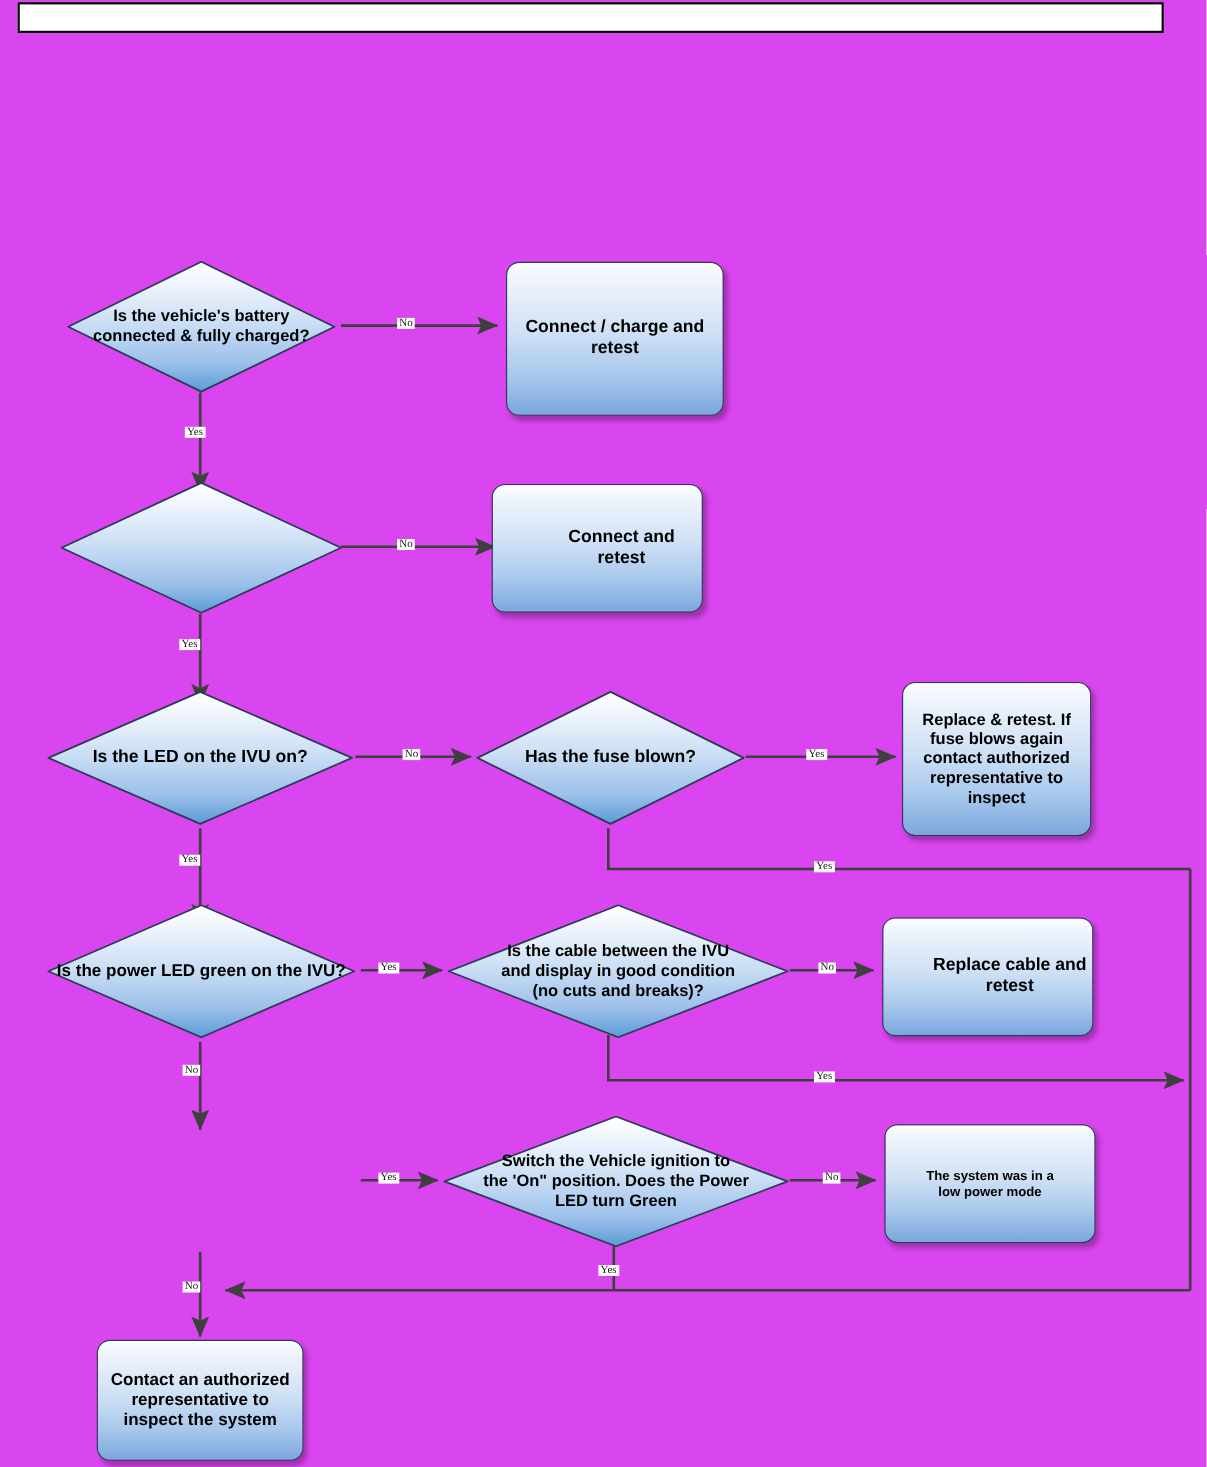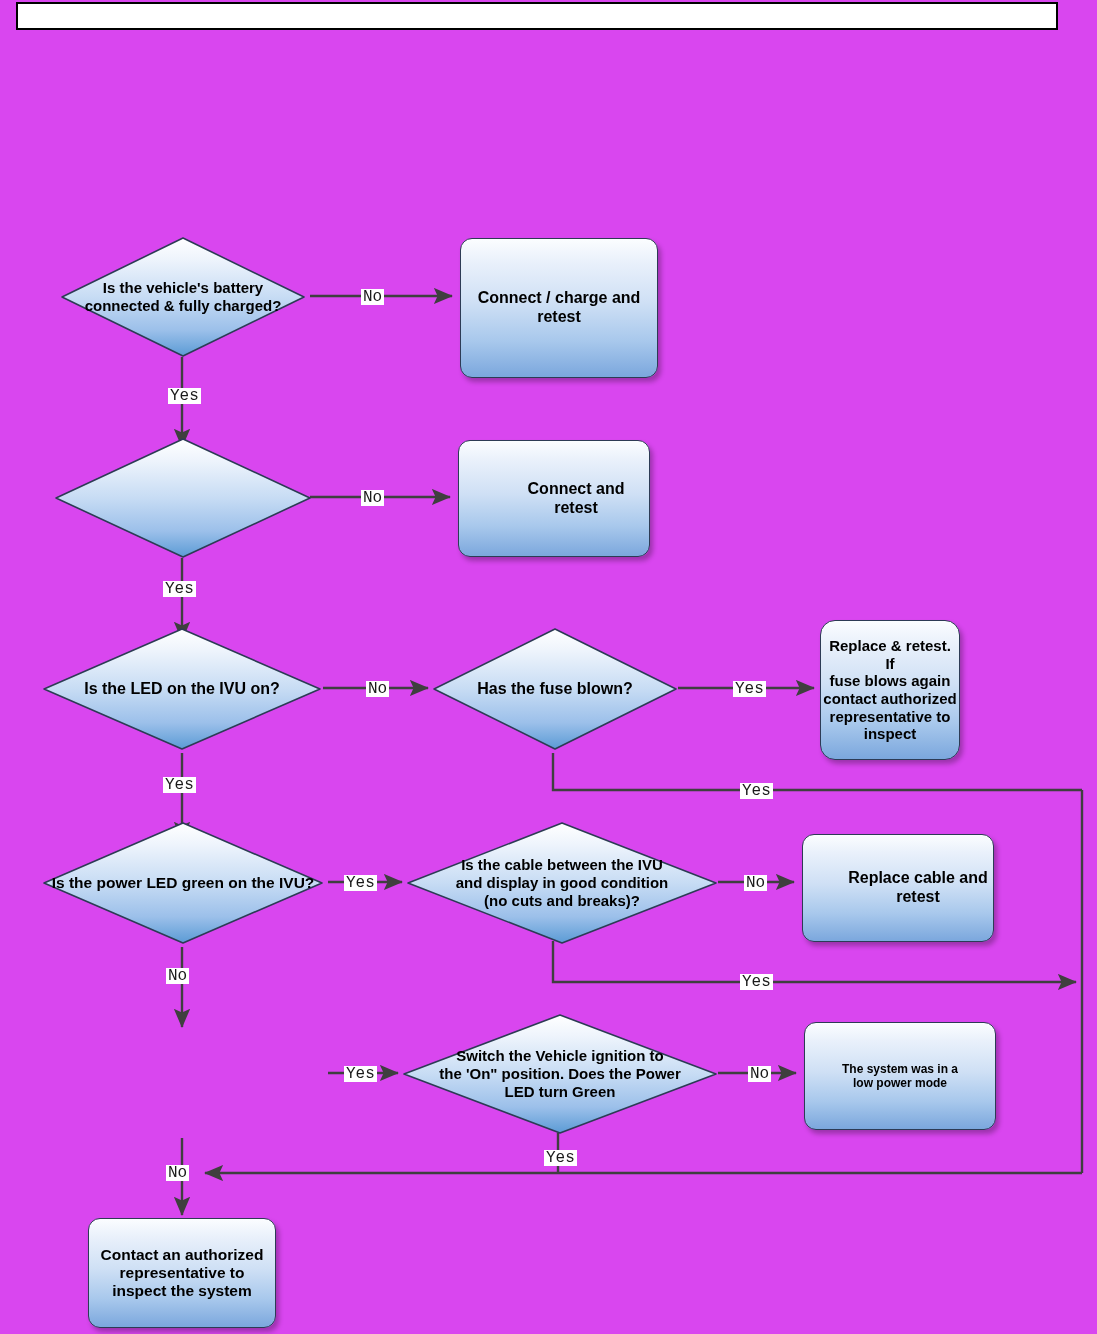--- a/index.html
+++ b/index.html
@@ -74,22 +74,22 @@
   .decision .dshape {
     position: absolute;
     left: 0; top: 0;
     width: 100%; height: 100%;
     z-index: 1;
   }
 
   
   .edge-label {
     position: absolute;
-    font-family: Liberation Mono, monospace;
-    font-size: 16px;
+    font-family: Liberation Serif, serif;
+    font-size: 10px;
     font-weight: normal;
     color: #1a1a1a;
     background: #ffffff;
     padding: 0 2px;
     line-height: 1;
     z-index: 6;
     white-space: nowrap;
   }
 </style>
 </head>
@@ -180,21 +180,21 @@
             <stop offset="18%" stop-color="#eef4fc"></stop>
         <stop offset="50%" stop-color="#c7dcf4"></stop>
             <stop offset="78%" stop-color="#9cc0ea"></stop>
         <stop offset="100%" stop-color="#5b9bd5"></stop>
           </linearGradient>
         </defs>
       <path d="M131,3 L258,62 L131,121 L4,62 Z" fill="url(#g2)" stroke="#2d3b55" stroke-width="1.6" stroke-linejoin="round"></path>
     </svg>
   </div>
 
-  <div class="node process" style="left:458px; top:440px; width:192px; height:117px;padding-left:44px;">
+  <div class="node process" style="left:447px; top:440px; width:192px; height:117px;padding-left:44px;">
     <span class="node-text" style="font-size:16px;">Connect and retest</span>
   </div>
 
   <div class="node decision" style="left:430px; top:626px; width:250px; height:126px;">
     <svg class="dshape" viewBox="0 0 250 126" preserveAspectRatio="none">
       <defs>
           <linearGradient id="g4" x1="0" y1="0" x2="0" y2="1">
         <stop offset="0%" stop-color="#ffffff"></stop>
             <stop offset="18%" stop-color="#eef4fc"></stop>
         <stop offset="50%" stop-color="#c7dcf4"></stop>
@@ -216,21 +216,21 @@
         <stop offset="50%" stop-color="#c7dcf4"></stop>
             <stop offset="78%" stop-color="#9cc0ea"></stop>
         <stop offset="100%" stop-color="#5b9bd5"></stop>
           </linearGradient>
         </defs>
       <path d="M142,3 L280,63 L142,123 L4,63 Z" fill="url(#g3)" stroke="#2d3b55" stroke-width="1.6" stroke-linejoin="round"></path>
     </svg>
     <span class="node-text" style="font-size:16px; width:284px;">Is the LED on the IVU on?</span>
   </div>
 
-  <div class="node process" style="left:820px; top:620px; width:140px; height:140px;border-radius:15px;">
+  <div class="node process" style="left:820px; top:620px; width:172px; height:140px;">
     <span class="node-text" style="font-size:15px;">Replace &amp; retest. If
 fuse blows again
 contact authorized
 representative to
 inspect</span>
   </div>
 
   <div class="node decision" style="left:40px; top:820px; width:286px; height:126px;">
     <svg class="dshape" viewBox="0 0 286 126" preserveAspectRatio="none">
       <defs>

